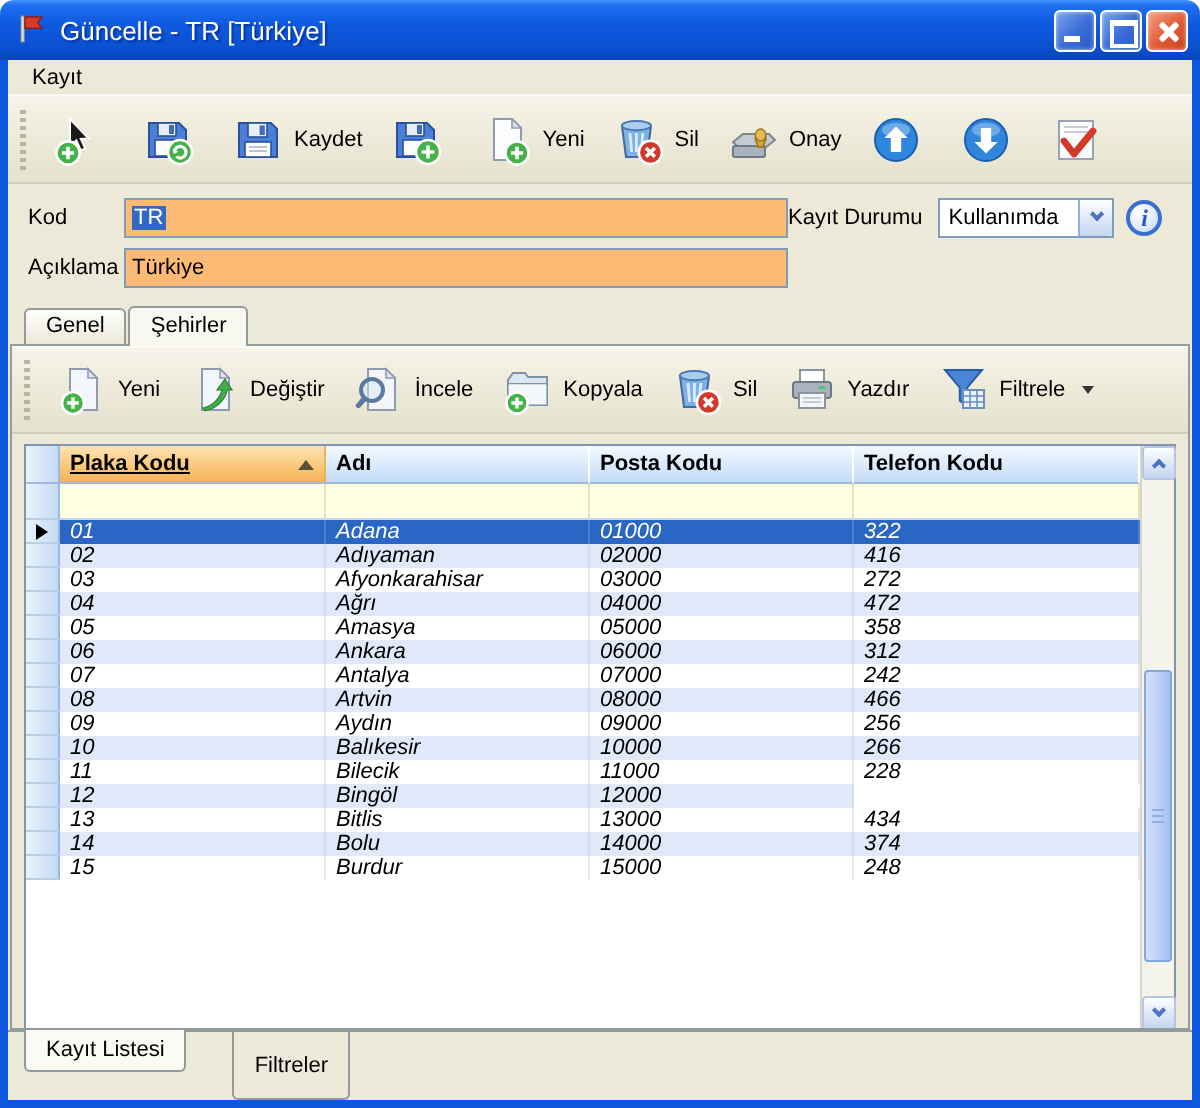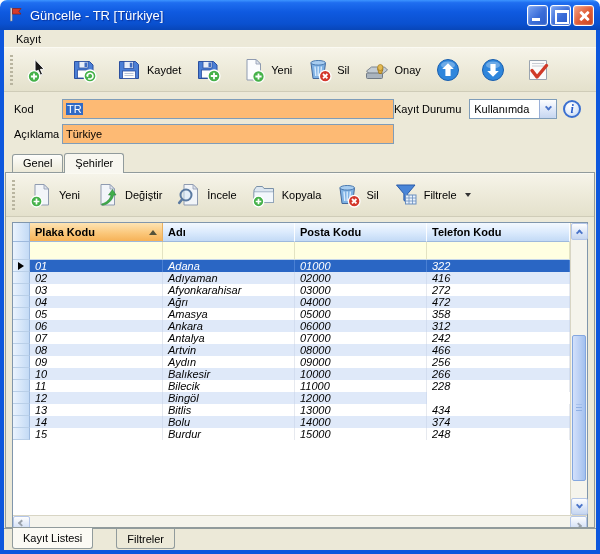--- a/index.html
+++ b/index.html
@@ -142,20 +142,21 @@
 
   .hdr-cell {
     background:linear-gradient(180deg,#f3f8ff 0%,#dcebfd 50%,#c3daf6 100%);
     border-right:1px solid rgba(255,255,255,.9); border-bottom:1px solid #9db9dd;
     font-weight:bold; display:flex; align-items:center; padding:0 5px; cursor:pointer;
     white-space:nowrap; overflow:hidden;
   }
   .hdr-cell.sorted {
     background:linear-gradient(180deg,#fde4b4 0%,#fbc87c 55%,#f6b257 100%);
     border-right:1px solid #e8b060;
+    text-decoration:underline;
   }
   .hdr-sel { border-bottom:1px solid #9db9dd; }
   .hdr-text { flex:1; overflow:hidden; }
   .sort-asc { width:0; height:0; border-left:4px solid transparent; border-right:4px solid transparent; border-bottom:5px solid #55523a; margin-left:4px; }
 
   .filter-cell { background:#ffffe1; border-right:1px solid #e3e3c2; border-bottom:1px solid #c5d6ea; }
   .filter-sel { background:linear-gradient(90deg,#eaf3fe,#c3daf5); border-right:1px solid #9db9dd; border-bottom:1px solid #b9cfe8; }
 
   .cell {
     display:flex; align-items:center; padding:0 5px; white-space:nowrap; overflow:hidden;
@@ -190,21 +191,21 @@
   .chev.down  { transform:rotate(225deg) translate(1px,1px); }
   .chev.left  { transform:rotate(-45deg) translate(1px,-1px); border-color:#9aa2ac; }
   .chev.right { transform:rotate(135deg) translate(1px,-1px); border-color:#9aa2ac; }
 
   
   .bottom-tabstrip {
     flex:0 0 22px; display:flex; align-items:flex-start; padding-left:8px;
     border-top:1px solid #919b9c; background:#ece9d8;gap:24px;
   }
   .btab {
-    padding:3px 10px 3px 10px; cursor:pointer; height:20px;
+    padding:3px 10px 3px 10px; cursor:pointer; height:34px;
     border:1px solid #919b9c; border-top:none; border-radius:0 0 3px 3px;
     background:#ece9d8; display:flex; align-items:center;
   }
   .btab.active { background:#fbfaf4; margin-top:-1px; height:21px; }
   .btab + .btab { margin-left:-1px; }
 
   svg { display:block; }
 </style>
 </head>
 <body>
@@ -417,20 +418,30 @@
           <svg width="26" height="26" viewBox="0 0 26 26">
             <path d="M5 6 L7 21.5 h10.5 L19.5 6" fill="#7fb2e4" stroke="#44699c"></path>
             <ellipse cx="12.2" cy="5.8" rx="7.3" ry="2.3" fill="#a8cdf0" stroke="#4a7ab0"></ellipse>
             <path d="M9 9.5 l0.8 9.5 M12.2 9.5 v9.5 M15.4 9.5 l-0.8 9.5" stroke="#d8eafc" stroke-width="1.4"></path>
             <circle cx="19.2" cy="19.2" r="5.8" fill="#d3382c" stroke="#fff" stroke-width="1.3"></circle>
             <path d="M17 17 l4.4 4.4 M21.4 17 l-4.4 4.4" stroke="#fff" stroke-width="1.8"></path>
           </svg>
           <span class="tlabel">Sil</span>
         </div>
 
+        <div class="tbtn">
+          <svg width="26" height="26" viewBox="0 0 26 26">
+            <rect x="7" y="3" width="12" height="6.5" fill="#fff" stroke="#8a94a0"></rect>
+            <rect x="3.5" y="9" width="19" height="8" rx="1.5" fill="#aab4be" stroke="#6e7882"></rect>
+            <rect x="16.5" y="11" width="3" height="1.6" fill="#57c26a"></rect>
+            <rect x="6.5" y="14.5" width="13" height="7.5" fill="#f4f6f8" stroke="#8a94a0"></rect>
+            <path d="M8.5 17h9 M8.5 19h9" stroke="#c4cad2" stroke-width="1"></path>
+          </svg>
+          <span class="tlabel">Yazdır</span>
+        </div>
 
         <div class="tbtn">
           <svg width="26" height="26" viewBox="0 0 26 26">
             <path d="M3.5 3 h18.5 l-7.4 8.8 v9.2 l-3.7-2.6 v-6.6 z" fill="#4a86d8" stroke="#2a5aa8"></path>
             <rect x="12.5" y="13" width="10.5" height="9" fill="#eaf2fb" stroke="#6a8fc0"></rect>
             <path d="M12.5 16h10.5 M12.5 19h10.5 M16 13v9 M19.5 13v9" stroke="#6a8fc0" stroke-width="0.8"></path>
           </svg>
           <span class="tlabel">Filtrele</span>
           <span class="caret-down"></span>
         </div>

